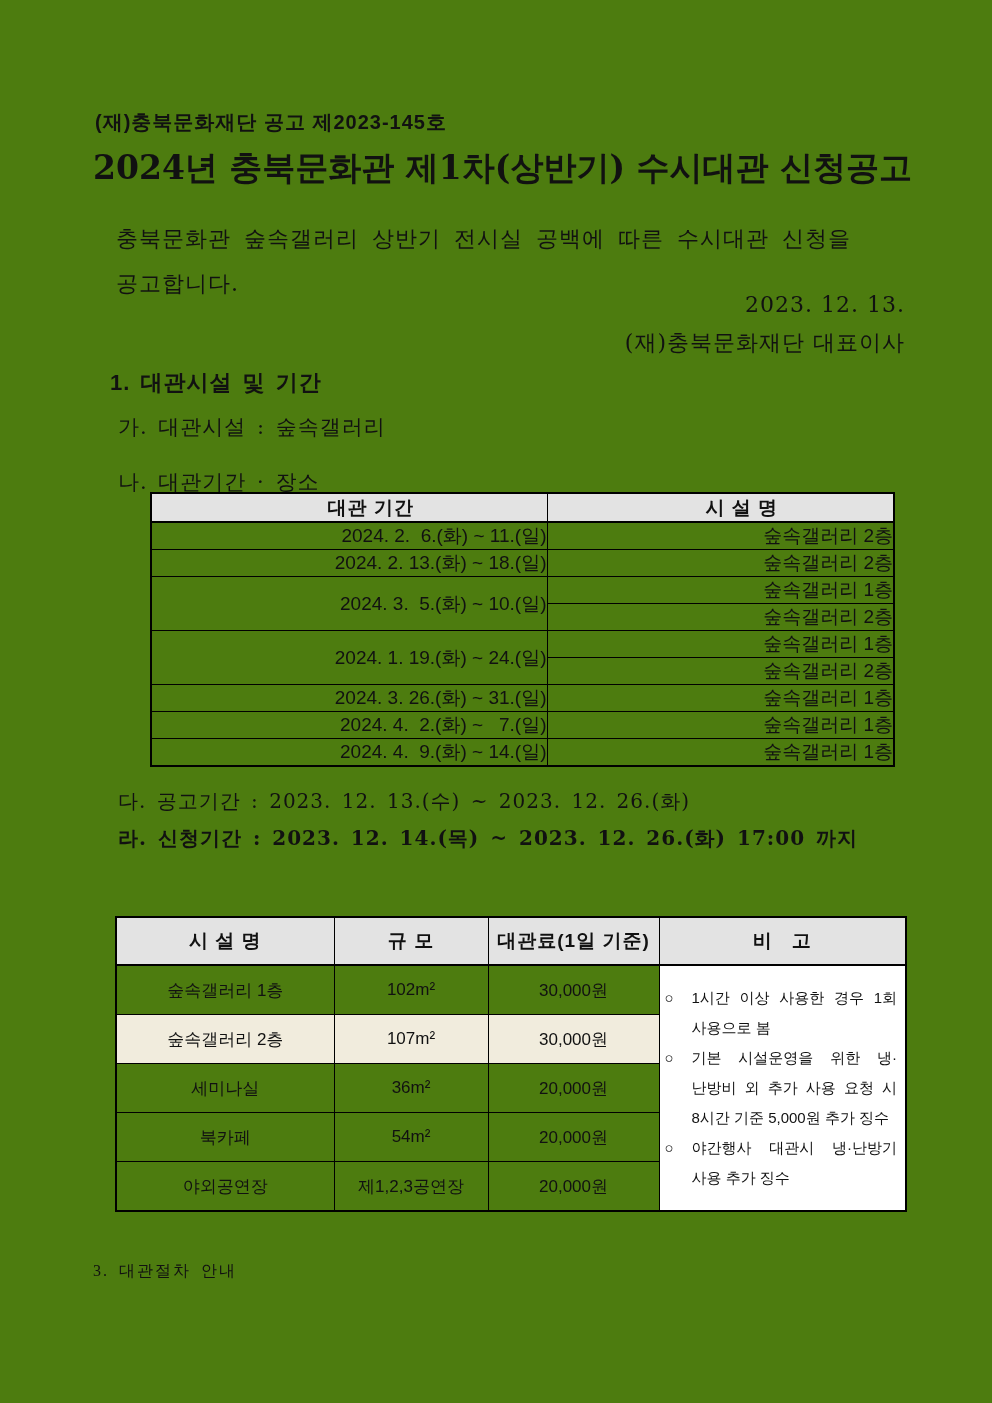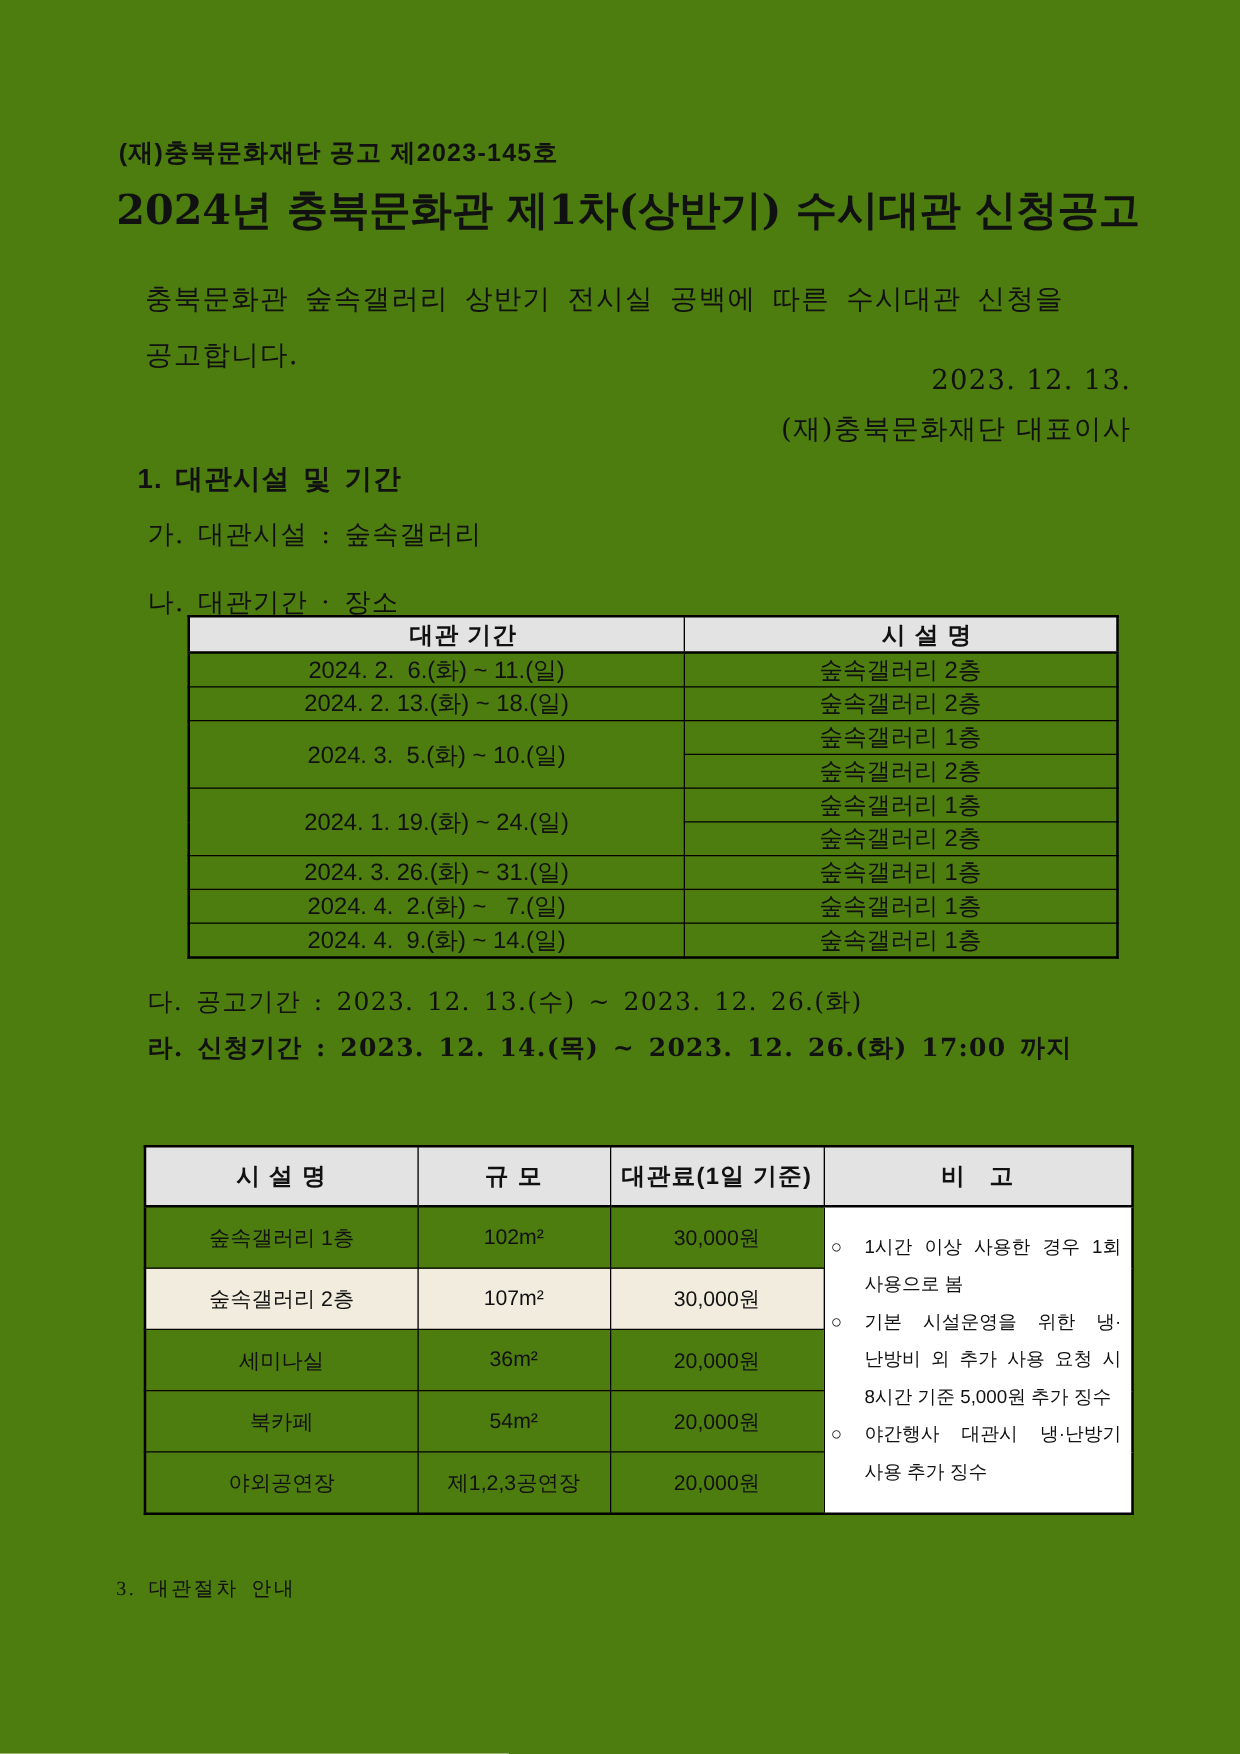--- a/index.html
+++ b/index.html
@@ -65,21 +65,21 @@
 
   
   table{border-collapse:collapse;table-layout:fixed;}
   th,td{border:1px solid #000;text-align:center;vertical-align:middle;padding:0;}
   thead th{background:#e3e3e3;font-weight:bold;}
 
   
   .t1{left:150px;top:492px;}
   .t1 table{width:743px;border:2px solid #000;}
   .t1 thead th{height:27px;font-size:19px;letter-spacing:1px;border-bottom:2px solid #000;padding-left:43px;}
-  .t1 td{height:24px;font-size:19px;font-family:"Liberation Sans", sans-serif;}
+  .t1 td{height:24px;font-size:19px;font-family:"Liberation Sans", sans-serif;text-align:right;}
   .t1 .c-period{width:396px;}
   .t1 .c-fac{width:347px;}
 
   
   .t2{left:115px;top:916px;}
   .t2 table{width:790px;border:2px solid #000;}
   .t2 thead th{height:46px;font-size:19px;letter-spacing:1px;border-bottom:2px solid #000;}
   .t2 td{height:48px;font-size:17px;}
   .t2 .c-name{width:218px;}
   .t2 .c-size{width:154px;}

